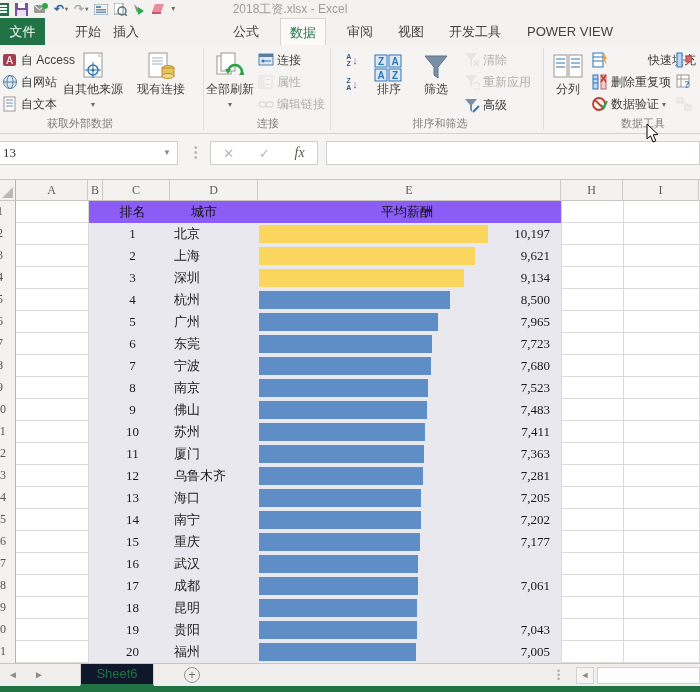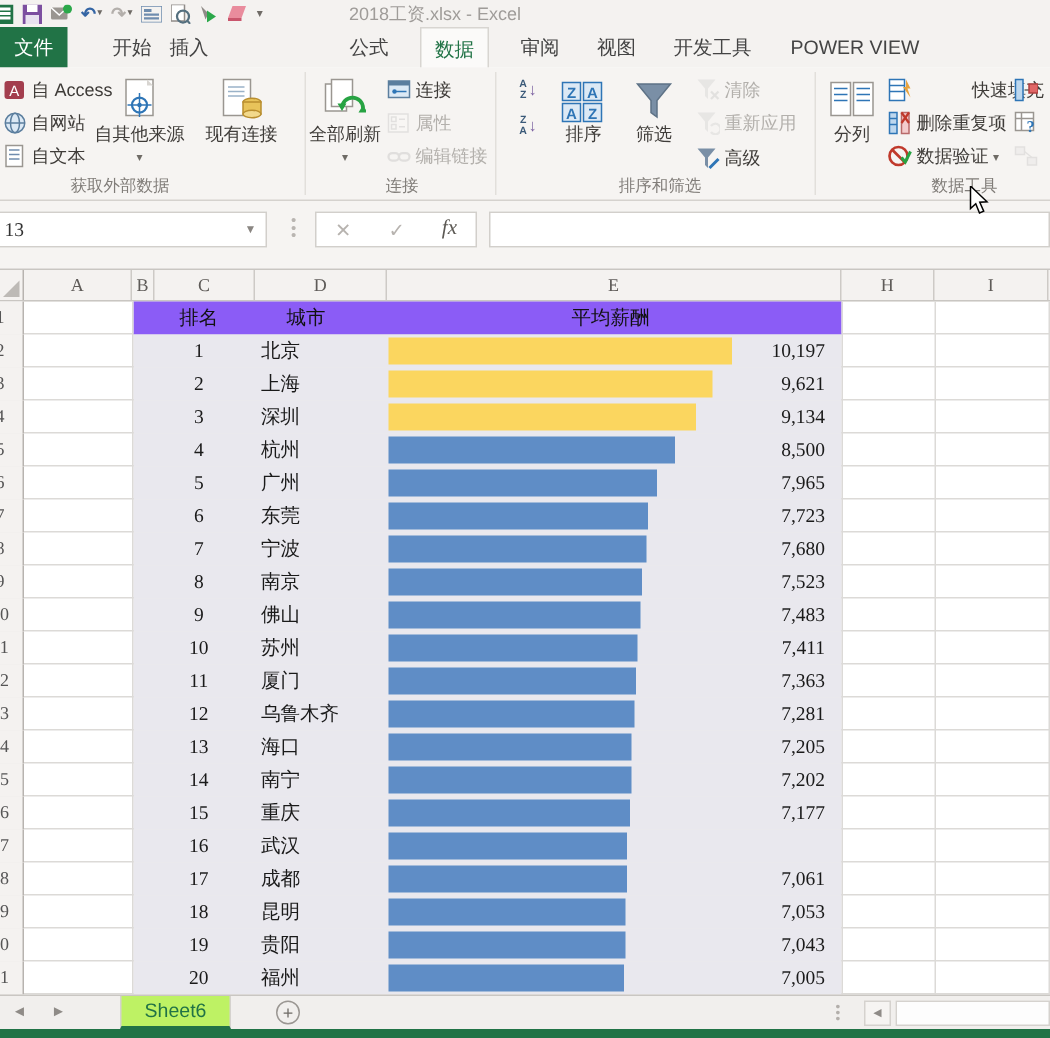--- a/index.html
+++ b/index.html
@@ -61,21 +61,21 @@
   .rankc { left:6px; width:75px; text-align:center; }
   .cityc { left:85px; }
   .salc  { left:170px; width:296px; text-align:center; }
   .valc  { left:361px; width:100px; text-align:right; }
   .dbar { position:absolute; left:170px; top:2px; height:18px; }
   .vline { position:absolute; top:0; width:1px; height:462px; background:#DCDAD7; }
 
   
   #sheetbar { position:absolute; left:0; top:663px; width:700px; height:23px; background:#F1EFED; border-top:1px solid #C9C6C2; }
   .navarr { position:absolute; top:5px; font-size:10px; color:#8f8b87; }
-  #sheettab { position:absolute; left:80px; top:0; width:74px; height:22px; background:#bef264; border-left:1px solid #D5D2CE; border-right:1px solid #D5D2CE; border-bottom:2px solid #217346; color:#217346; font-size:13px; text-align:center; line-height:20px; }
+  #sheettab { position:absolute; left:80px; top:0; width:74px; height:22px; background:#0f172a; border-left:1px solid #D5D2CE; border-right:1px solid #D5D2CE; border-bottom:2px solid #217346; color:#217346; font-size:13px; text-align:center; line-height:20px; }
   #addsheet { position:absolute; left:184px; top:3px; width:16px; height:16px; border:1px solid #9a9692; border-radius:50%; color:#6f6b67; font-size:12px; line-height:14px; text-align:center; }
   #hsdots { position:absolute; left:557px; top:5px; color:#b3afab; font-size:9px; line-height:4px; width:3px; }
   #hscrollbtn { position:absolute; left:576px; top:3px; width:18px; height:17px; background:#F6F4F2; border:1px solid #D5D2CE; color:#8f8b87; font-size:9px; text-align:center; line-height:15px; }
   #hstrack { position:absolute; left:597px; top:3px; width:103px; height:17px; background:#FDFDFD; border:1px solid #D5D2CE; }
 
   #statusbar { position:absolute; left:0; top:686px; width:700px; height:6px; background:#217346; }
 
   
   #cursor { position:absolute; left:646px; top:79px; z-index:50; }
 
@@ -637,21 +637,20 @@
         </div>
       </div>
       <div class="grow">
         <div class="rownum">
           <span>19</span>
         </div>
         <div class="tblband">
           <span class="cellt rankc">18</span>
           <span class="cellt cityc">昆明</span>
           <div class="dbar" style="width: 158px; background: rgb(95, 141, 198);"></div>
-          <span class="cellt valc">7,053</span>
         </div>
       </div>
       <div class="grow">
         <div class="rownum">
           <span>20</span>
         </div>
         <div class="tblband">
           <span class="cellt rankc">19</span>
           <span class="cellt cityc">贵阳</span>
           <div class="dbar" style="width: 158px; background: rgb(95, 141, 198);"></div>

